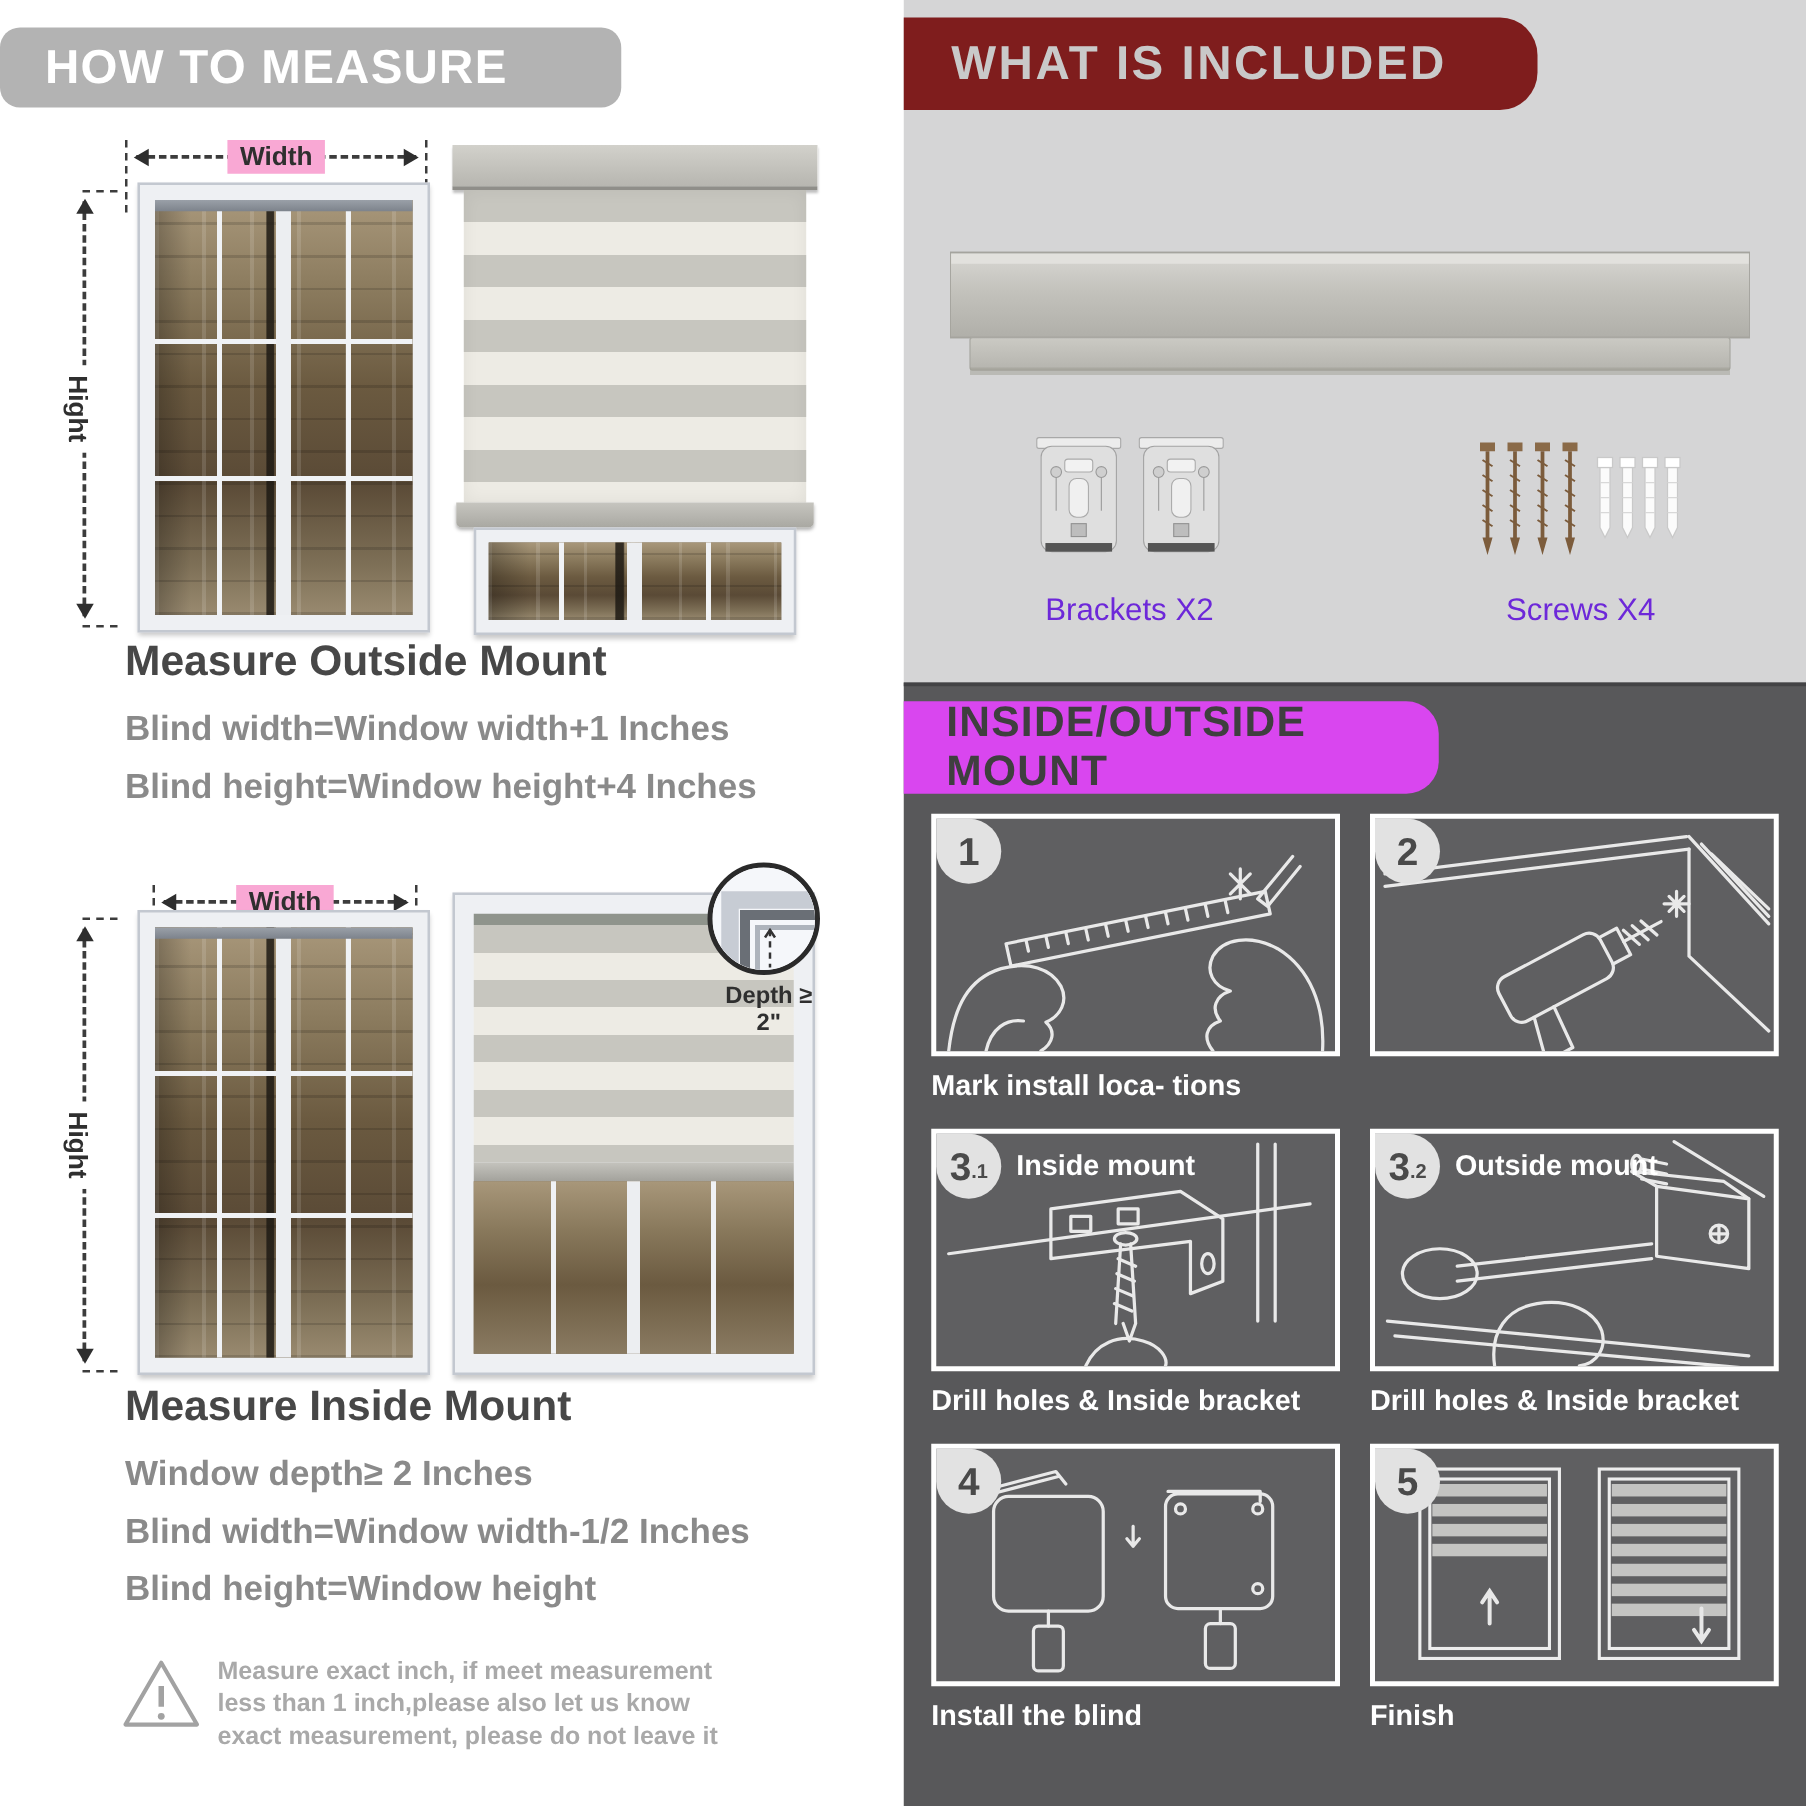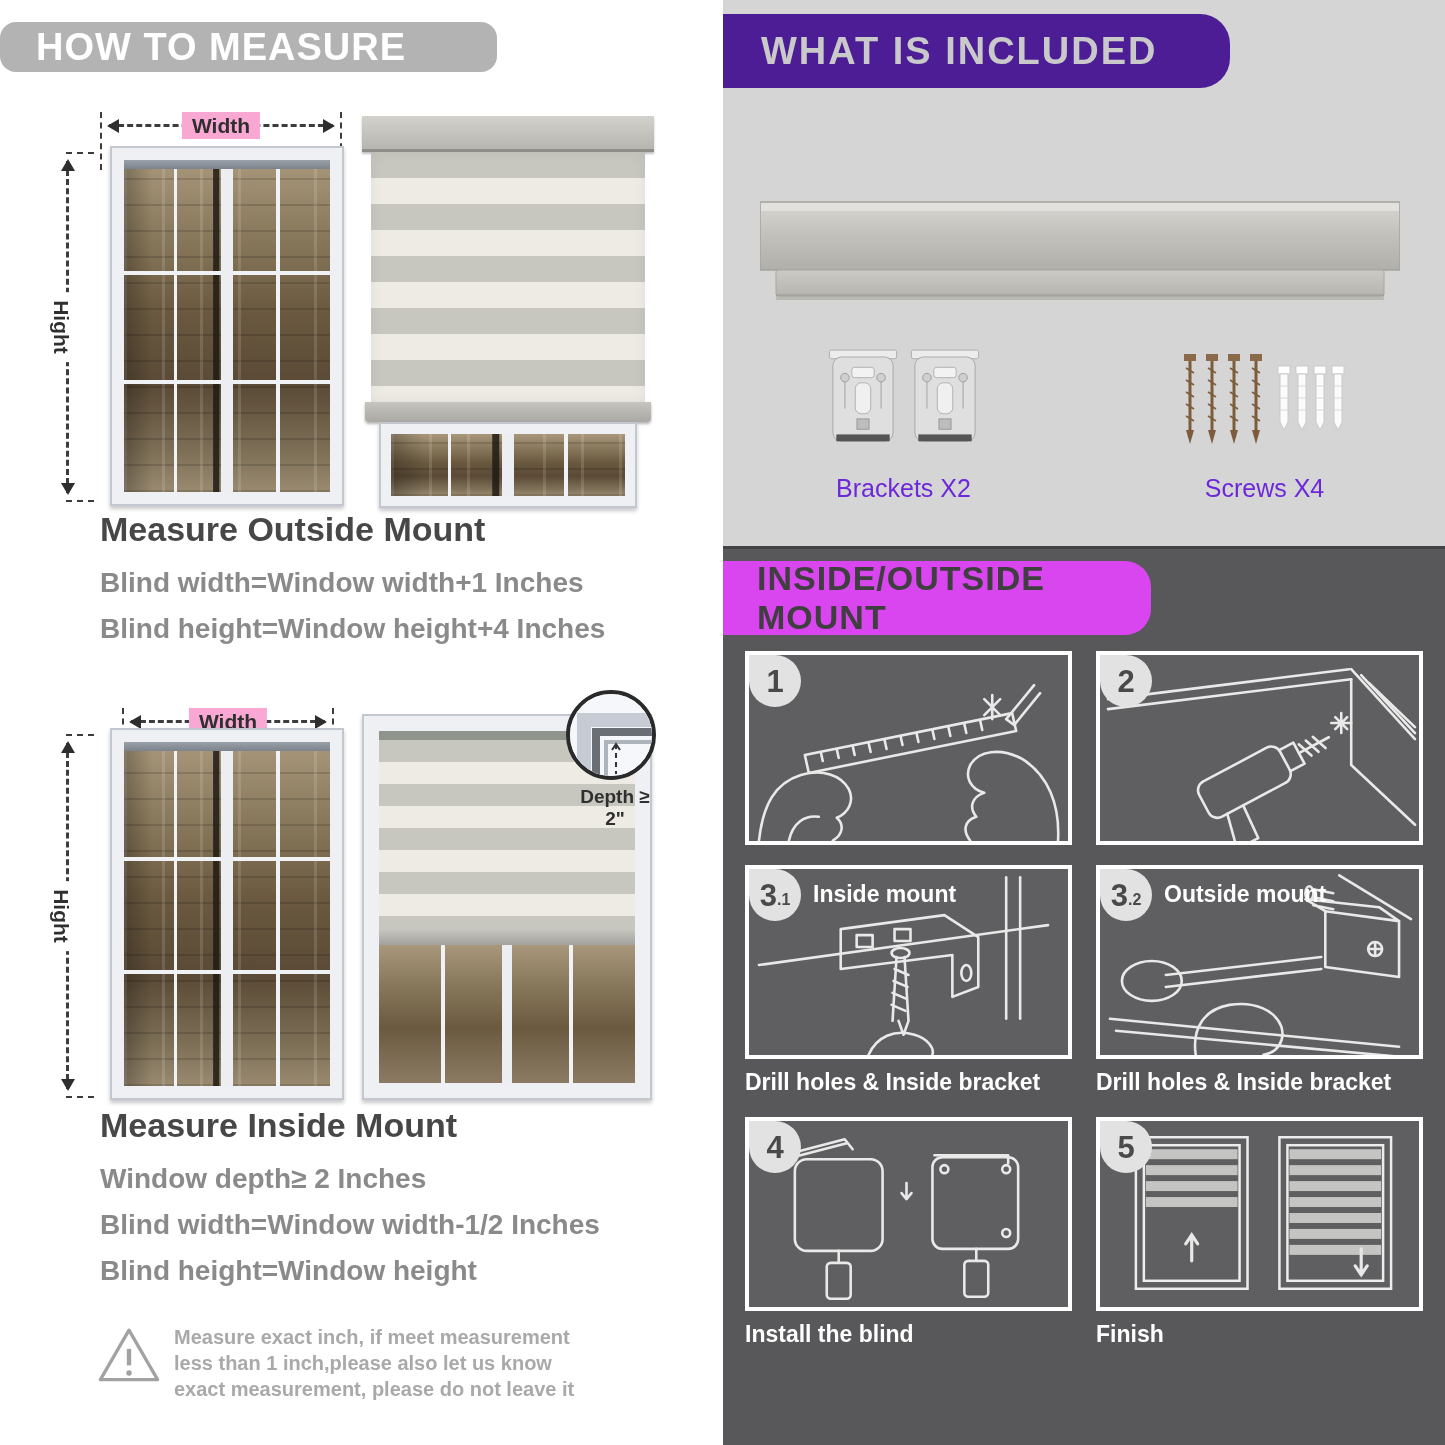--- a/index.html
+++ b/index.html
@@ -7,21 +7,21 @@
   body {
     position: relative;
     background: #ffffff;
     font-family: "Liberation Sans", sans-serif;
     overflow: hidden;
   }
   .abs { position:absolute; }
 
   
   .howto-header {
-    position:absolute; left:0; top:22px; width:497px; height:50px;
+    position:absolute; left:0; top:22px; width:497px; height:64px;
     background:#b3b3b3; border-radius:16px;
     display:flex; align-items:center; padding-left:36px;
     color:#ffffff; font-size:38px; font-weight:bold; letter-spacing:1px;
   }
 
   .fig { position:absolute; }
 
   
   .winframe {
     position:absolute; background:#eef0f3;
@@ -111,21 +111,21 @@
 
   .sec-title { position:absolute; font-size:34px; font-weight:bold; color:#474747; }
   .sec-line  { position:absolute; font-size:28px; font-weight:bold; color:#8a8a8a; line-height:46px; }
 
   .warning-text { position:absolute; font-size:20px; font-weight:bold; color:#a9a9a9; line-height:26px; width:410px; }
 
   
   .included-panel { position:absolute; left:723px; top:0; width:722px; height:546px; background:#d5d5d6; }
   .included-header {
     position:absolute; left:0; top:14px; width:507px; height:74px;
-    background:#4c1d95; border-radius:0 30px 30px 0;
+    background:#7f1d1d; border-radius:0 30px 30px 0;
     display:flex; align-items:center; padding-left:38px;
     color:#c9c9c9; font-size:38px; font-weight:bold; letter-spacing:2px;
   }
   .blind-label { position:absolute; left:157px; top:140px; font-size:29px; font-weight:bold; color:#666666; }
   .headrail { position:absolute; left:37px; top:196px; width:640px; height:118px; }
   .items { position:absolute; left:0; right:0; top:330px; display:flex; }
   .item { flex:1; display:flex; flex-direction:column; align-items:center; }
   .item-art { height:140px; display:flex; align-items:center; justify-content:center; gap:8px; }
   .item-label { margin-top:4px; font-size:25px; font-weight:normal; color:#6d28d9; }
 
@@ -390,20 +390,21 @@
               <line x1="216" y1="69" x2="218" y2="78"></line>
             <line x1="232" y1="66" x2="234" y2="75"></line>
             <path d="M236 44 l16 16 M252 44 l-16 16 M244 40 v24"></path>
             <path d="M258 64 L286 30 M266 70 L292 38 M258 64 l8 6"></path>
             <path d="M10 186 C14 150 26 128 52 120 C74 114 92 120 100 134 C106 146 100 158 88 163 C96 170 94 180 84 186"></path>
             <path d="M40 186 C44 168 56 160 70 162"></path>
             <path d="M310 186 C312 150 300 120 274 104 C252 92 230 96 222 110 C216 122 222 134 236 138 C224 142 220 152 228 162 C216 166 214 176 222 186"></path>
           </g>
         </svg>
       </div>
+      <div class="caption">Mark install loca- tions</div>
     </div>
 
     <div class="step">
       <div class="panel">
         <div class="badge">
           <span class="badge-num">2</span>
 
         </div>
 
         <svg class="art" viewBox="0 0 320 186">

